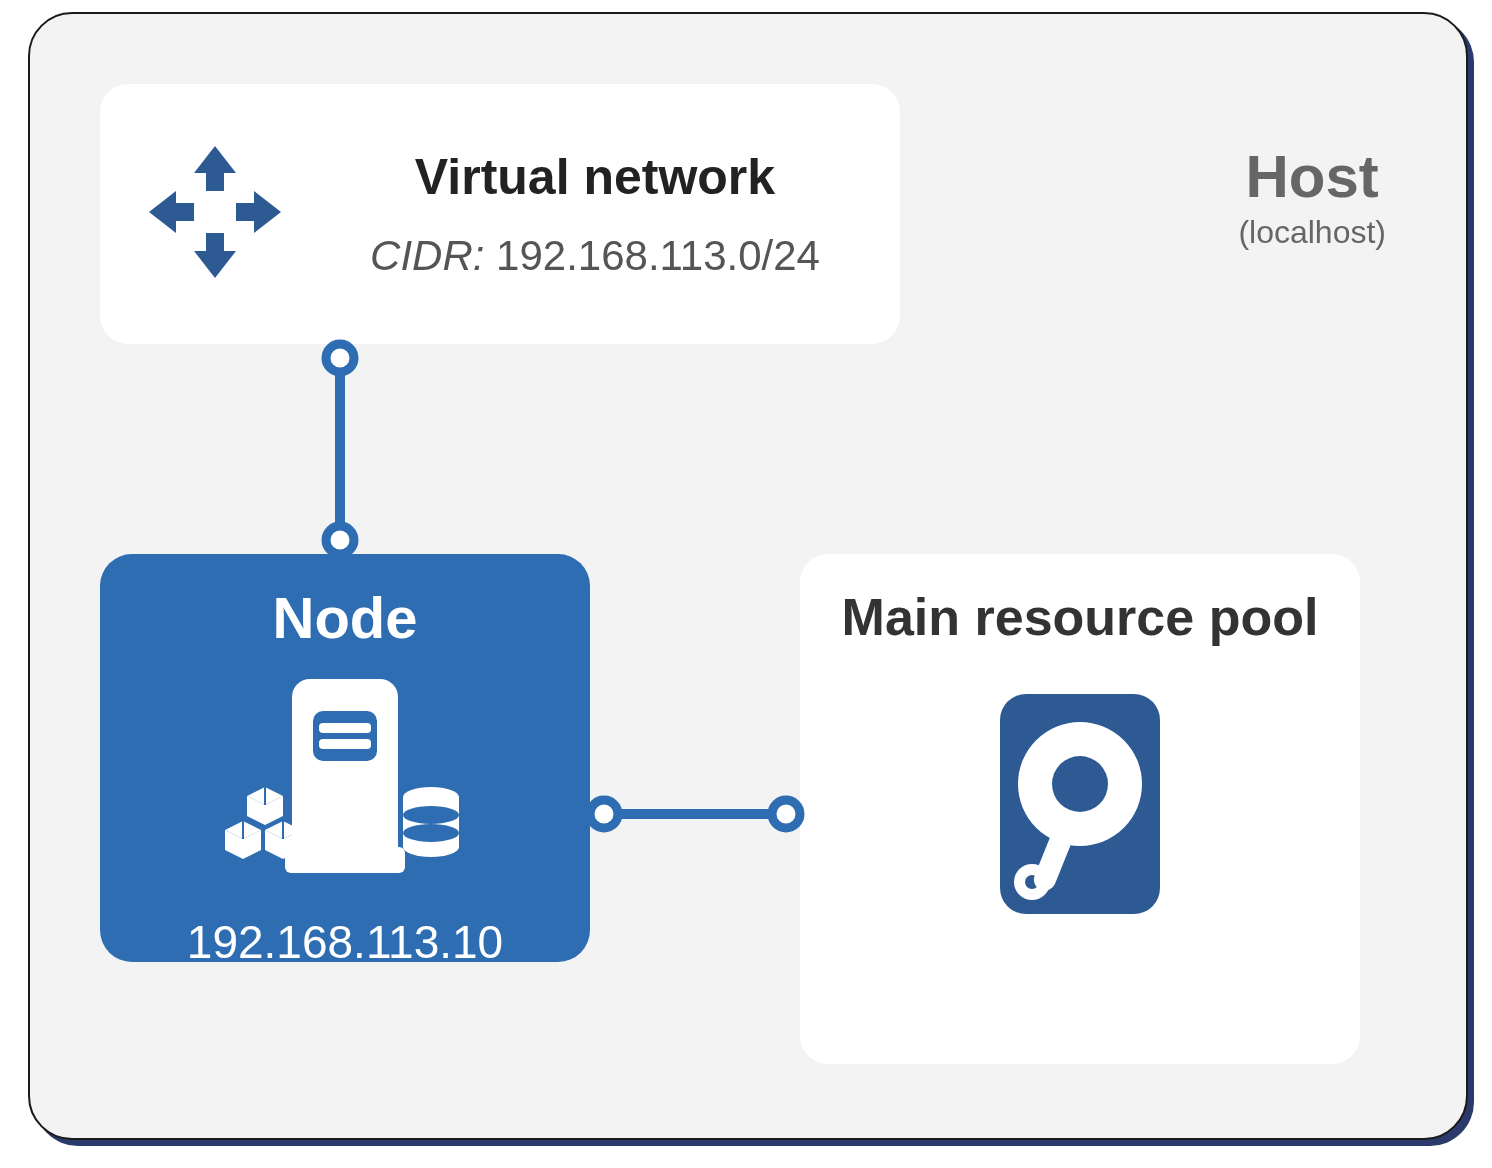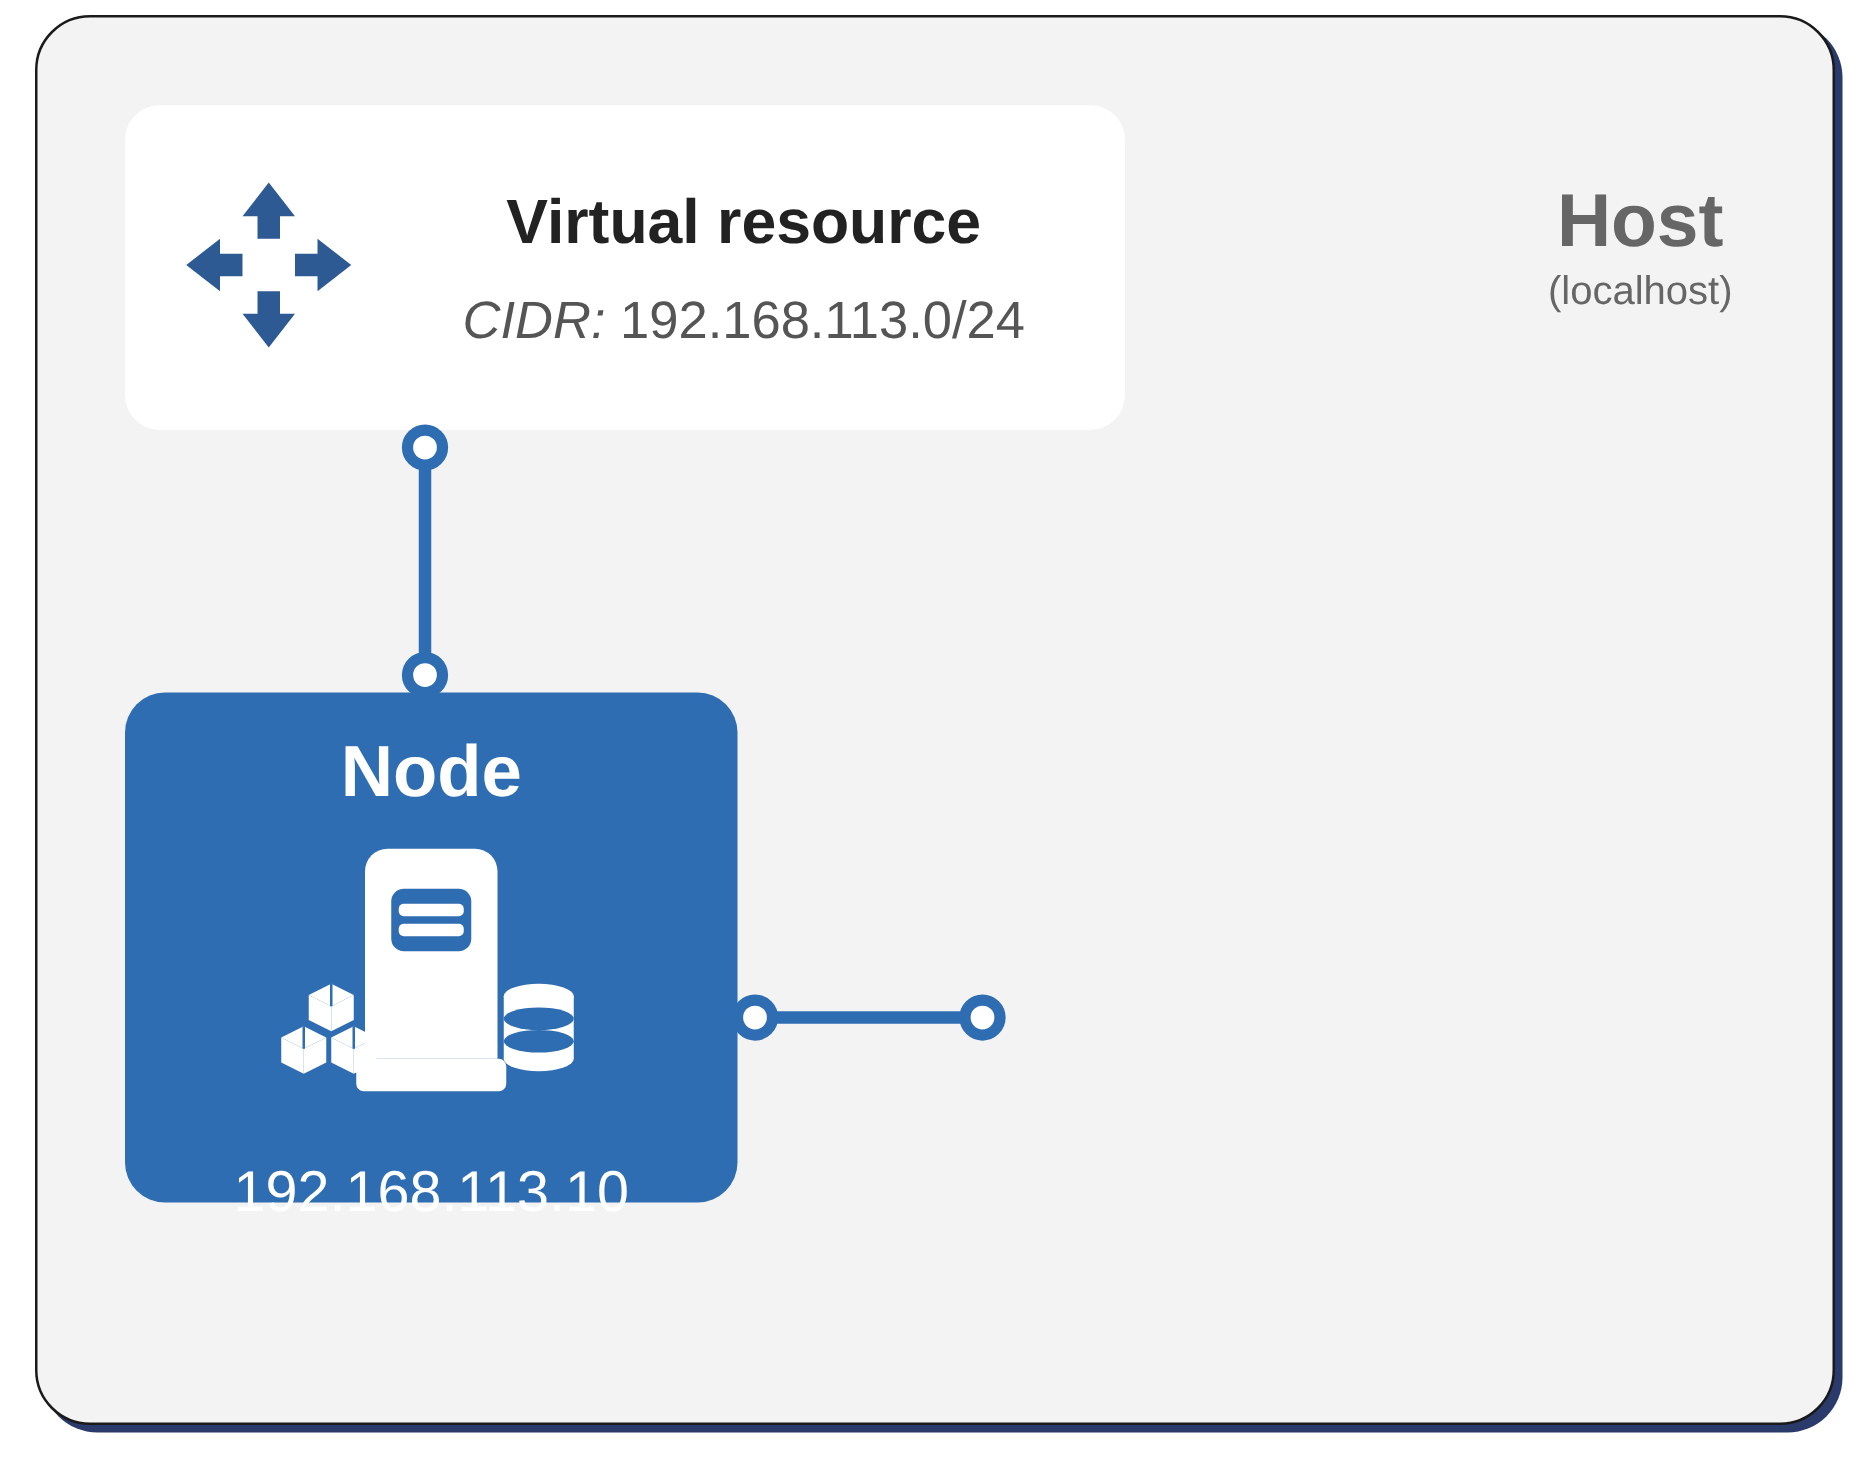--- a/index.html
+++ b/index.html
@@ -81,21 +81,21 @@
     text-align: center;
     box-sizing: border-box;
     padding: 30px 20px;
   }
   .node-title {
     font-size: 58px;
     font-weight: bold;
   }
   .node-ip {
     font-size: 46px;
-    margin-top: 32px;
+    margin-top: 22px;
   }
   .pool-card {
     position: absolute;
     left: 770px;
     top: 540px;
     width: 560px;
     height: 510px;
     background: #ffffff;
     border-radius: 28px;
     text-align: center;
@@ -149,21 +149,21 @@
             <polygon points="50,94 64,76 36,76"></polygon>
             <rect x="44" y="64" width="12" height="14"></rect>
             <polygon points="6,50 24,36 24,64"></polygon>
             <rect x="22" y="44" width="14" height="12"></rect>
             <polygon points="94,50 76,36 76,64"></polygon>
             <rect x="64" y="44" width="14" height="12"></rect>
           </g>
         </svg>
       </span>
       <div class="vnet-text">
-        <div class="vnet-title">Virtual resource</div>
+        <div class="vnet-title">Virtual network</div>
         <div class="vnet-line">
           <span class="k">CIDR:</span>
           <span>192.168.113.0/24</span>
         </div>
       </div>
     </div>
 
     <div class="node-card">
       <div class="node-title">Node</div>
       <div style="margin-top:18px;">
@@ -209,20 +209,36 @@
           <g fill="#2f6db3" stroke="#2f6db3" stroke-width="2" transform="translate(6,118)">
             <line x1="44" y1="0" x2="44" y2="18"></line>
             <line x1="22" y1="34" x2="22" y2="52"></line>
             <line x1="62" y1="34" x2="62" y2="52"></line>
           </g>
         </svg>
       </div>
       <div class="node-ip">192.168.113.10</div>
     </div>
 
+    <div class="pool-card">
+      <div class="pool-title">Main resource pool</div>
+      <div style="margin-top:36px;">
+        <svg width="200" height="240" viewBox="0 0 200 240">
+          <rect x="20" y="10" width="160" height="220" rx="26" class="icon-blue"></rect>
+          <circle cx="100" cy="100" r="62" fill="#ffffff"></circle>
+          <circle cx="100" cy="100" r="28" class="icon-blue"></circle>
+
+          <g>
+            <circle cx="52" cy="198" r="18" fill="#ffffff"></circle>
+            <circle cx="52" cy="198" r="7" class="icon-blue"></circle>
+            <rect x="52" y="120" width="22" height="82" rx="11" fill="#ffffff" transform="rotate(22 52 198)"></rect>
+          </g>
+        </svg>
+      </div>
+    </div>
 
     <div class="conn" style="left:280px; top:330px; width:60px; height:210px;">
       <svg width="60" height="210">
         <line class="conn-line" x1="30" y1="14" x2="30" y2="196"></line>
         <circle class="conn-dot" cx="30" cy="14" r="14"></circle>
         <circle class="conn-dot" cx="30" cy="196" r="14"></circle>
       </svg>
     </div>
 
     <div class="conn" style="left:560px; top:770px; width:210px; height:60px;">

